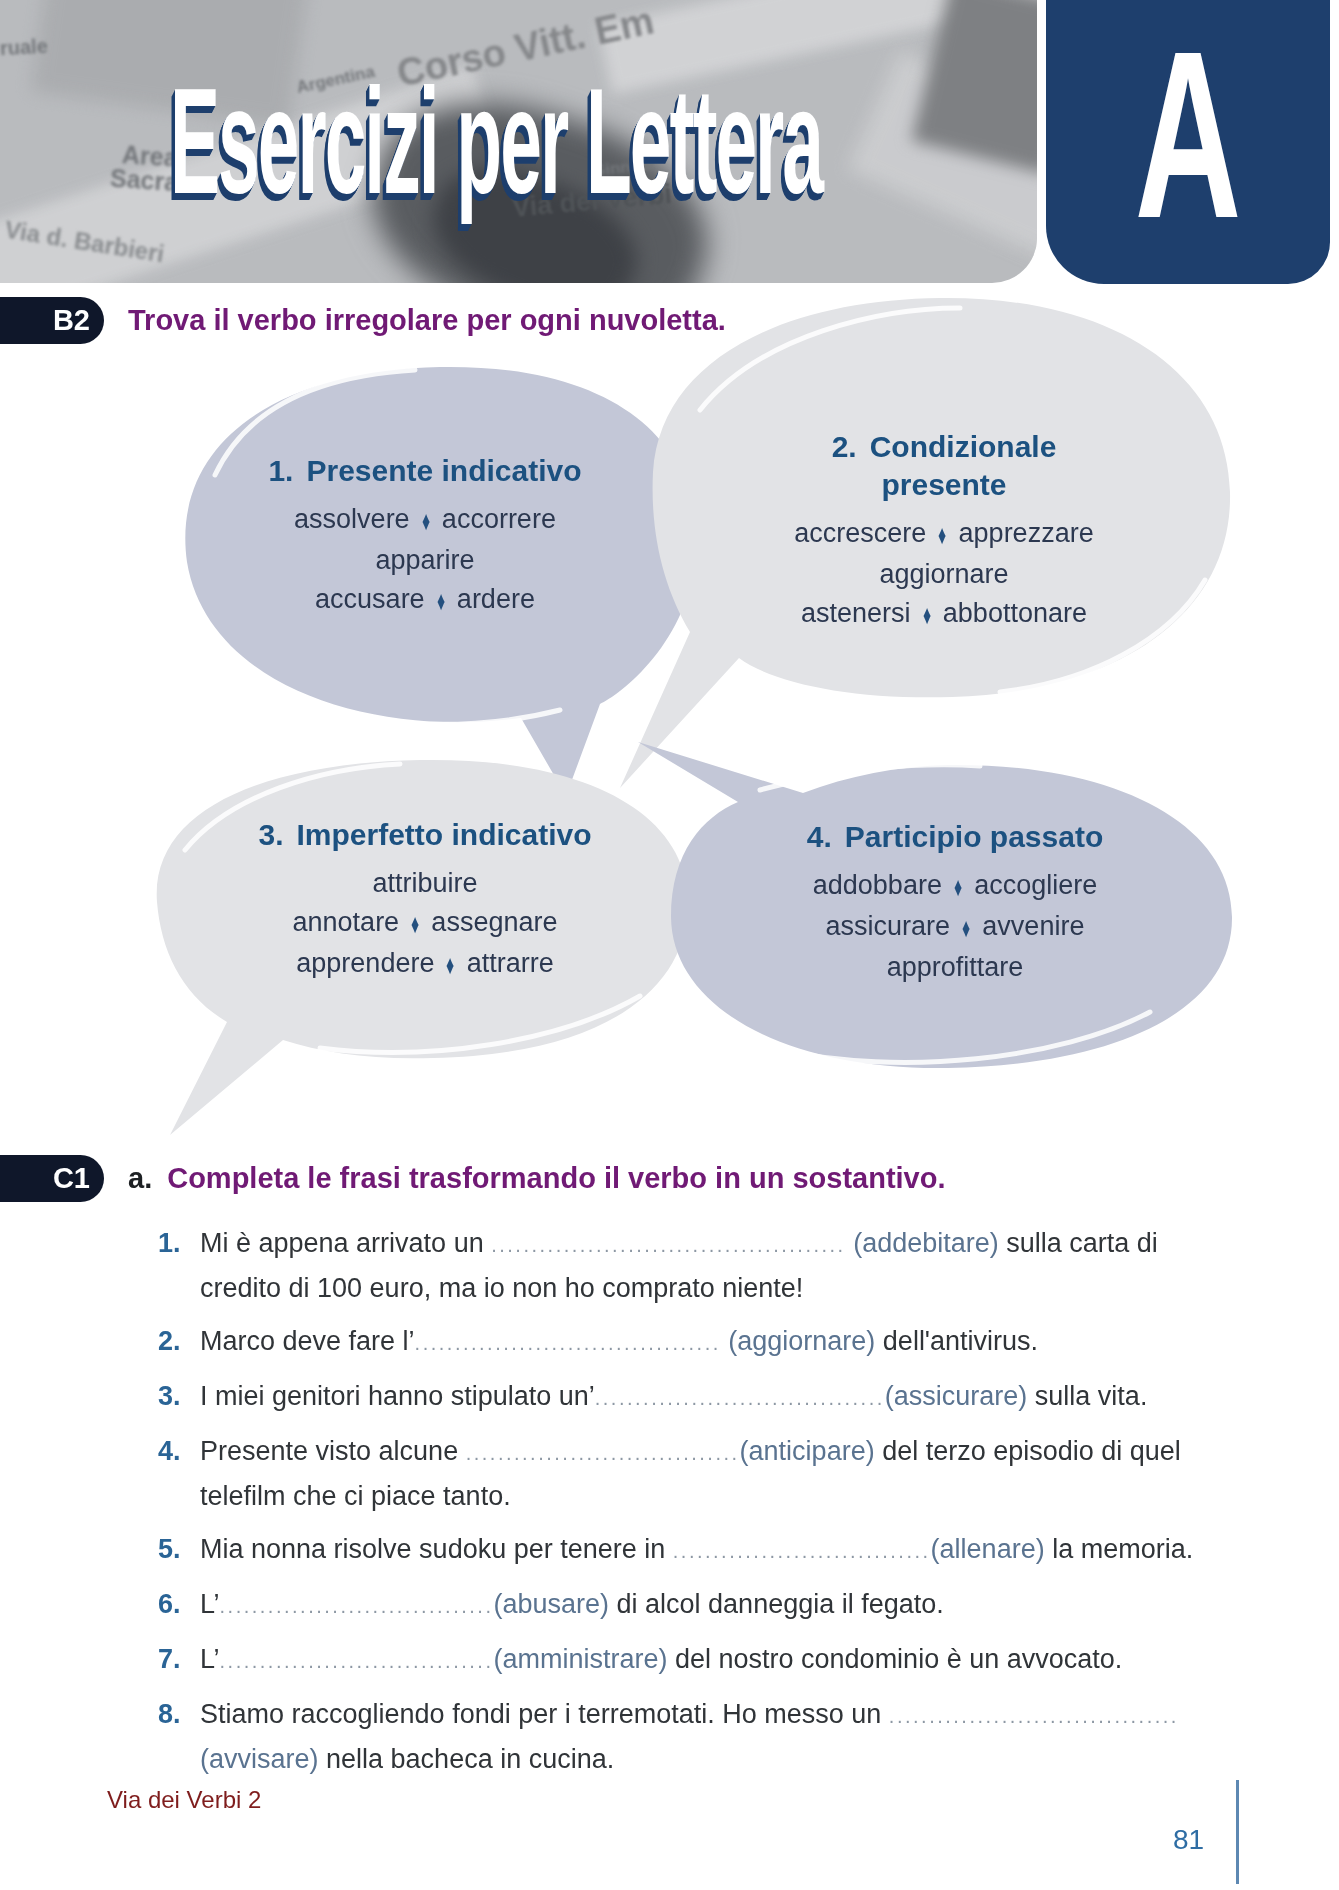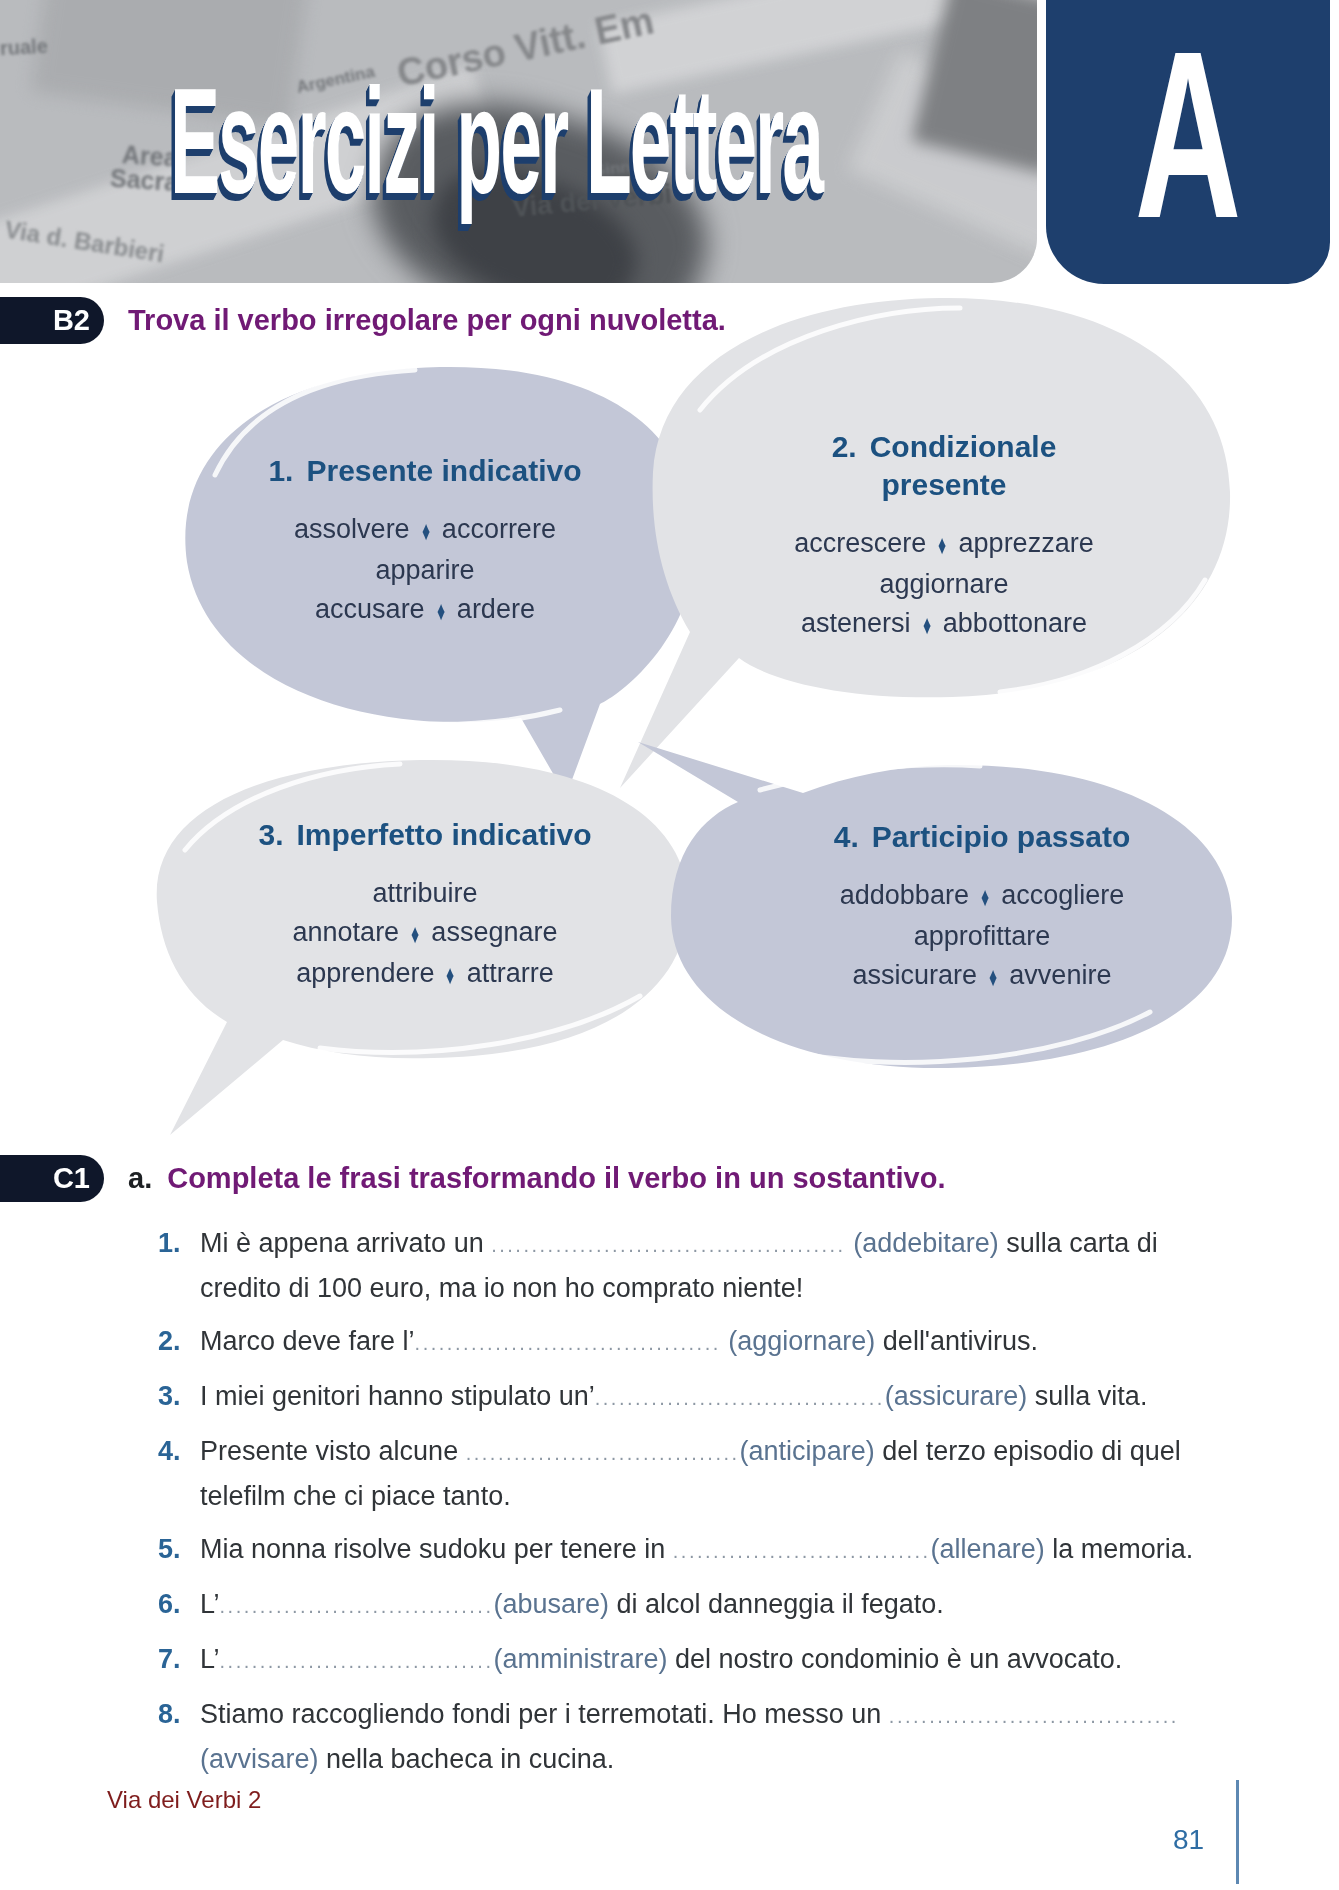--- a/index.html
+++ b/index.html
@@ -46,25 +46,25 @@
   .part-label{margin-left:24px;font-size:29px;font-weight:bold;color:#1d2023;}
   .c1-row .instr{margin-left:15px;}
 
   
   .bubbles-svg{position:absolute;left:0;top:290px;}
   .sketch{fill:none;stroke:#fff;stroke-width:5;stroke-linecap:round;opacity:.85;}
   .bubble-text{position:absolute;text-align:center;}
   .bt1{left:180px;top:452px;width:490px;}
   .bt2{left:668px;top:428px;width:552px;}
   .bt3{left:155px;top:816px;width:540px;}
-  .bt4{left:699px;top:818px;width:566px;}
+  .bt4{left:672px;top:818px;width:566px;}
   .b-title{font-size:30px;font-weight:bold;color:#1c5180;line-height:38px;}
   .b-title .b-num{margin-right:13px;}
   .b-title.t2:empty{display:none;}
-  .b-lines{margin-top:20px;}
+  .b-lines{margin-top:10px;}
   .b-line{font-size:27px;color:#2c3850;line-height:39px;}
   .diamond{display:inline-block;color:#24507f;font-size:20px;margin:0 11px;
            transform:scaleY(1.35) scaleX(.8);}
 
   
   .c1-list{position:absolute;left:158px;top:1222px;width:1085px;}
   .c-item{display:flex;margin-bottom:10px;font-size:27px;color:#303438;line-height:43px;}
   .c-num{width:42px;flex:none;font-weight:bold;color:#2a6496;}
   .c-body{flex:1;}
   .dots{color:#8d98a4;font-size:20px;letter-spacing:2.5px;}
@@ -155,22 +155,22 @@
         <div class="b-line">apprendere<span class="diamond">♦</span>attrarre</div>
       </div>
   </div>
   <div class="bubble-text bt4">
     <div class="b-title">
       <span class="b-num">4.</span><span>Participio passato</span>
     </div>
 
     <div class="b-lines">
         <div class="b-line">addobbare<span class="diamond">♦</span>accogliere</div>
+        <div class="b-line">assicurare<span class="diamond">♦</span>avvenire</div>
         <div class="b-line">approfittare</div>
-        <div class="b-line">assicurare<span class="diamond">♦</span>avvenire</div>
       </div>
   </div>
 
   <div class="ex-row c1-row">
     <span class="pill">C1</span>
     <span class="part-label">a.</span>
     <span class="instr">Completa le frasi trasformando il verbo in un sostantivo.</span>
   </div>
 
   <div class="c1-list" id="c1-list">

